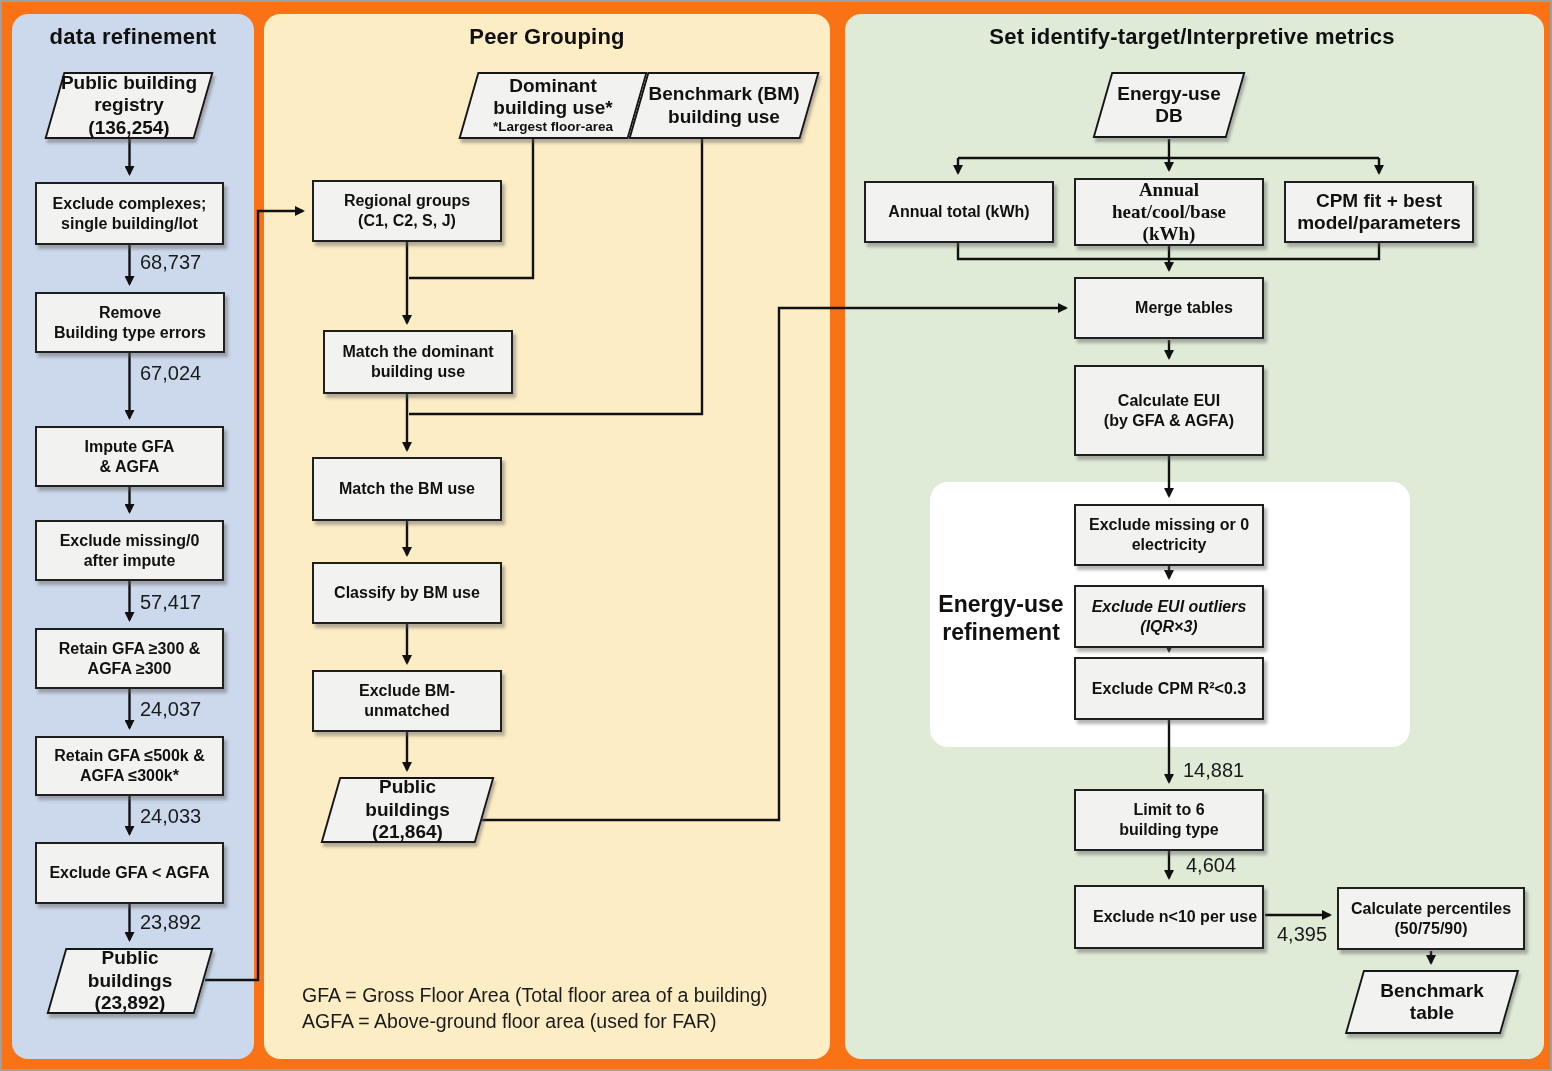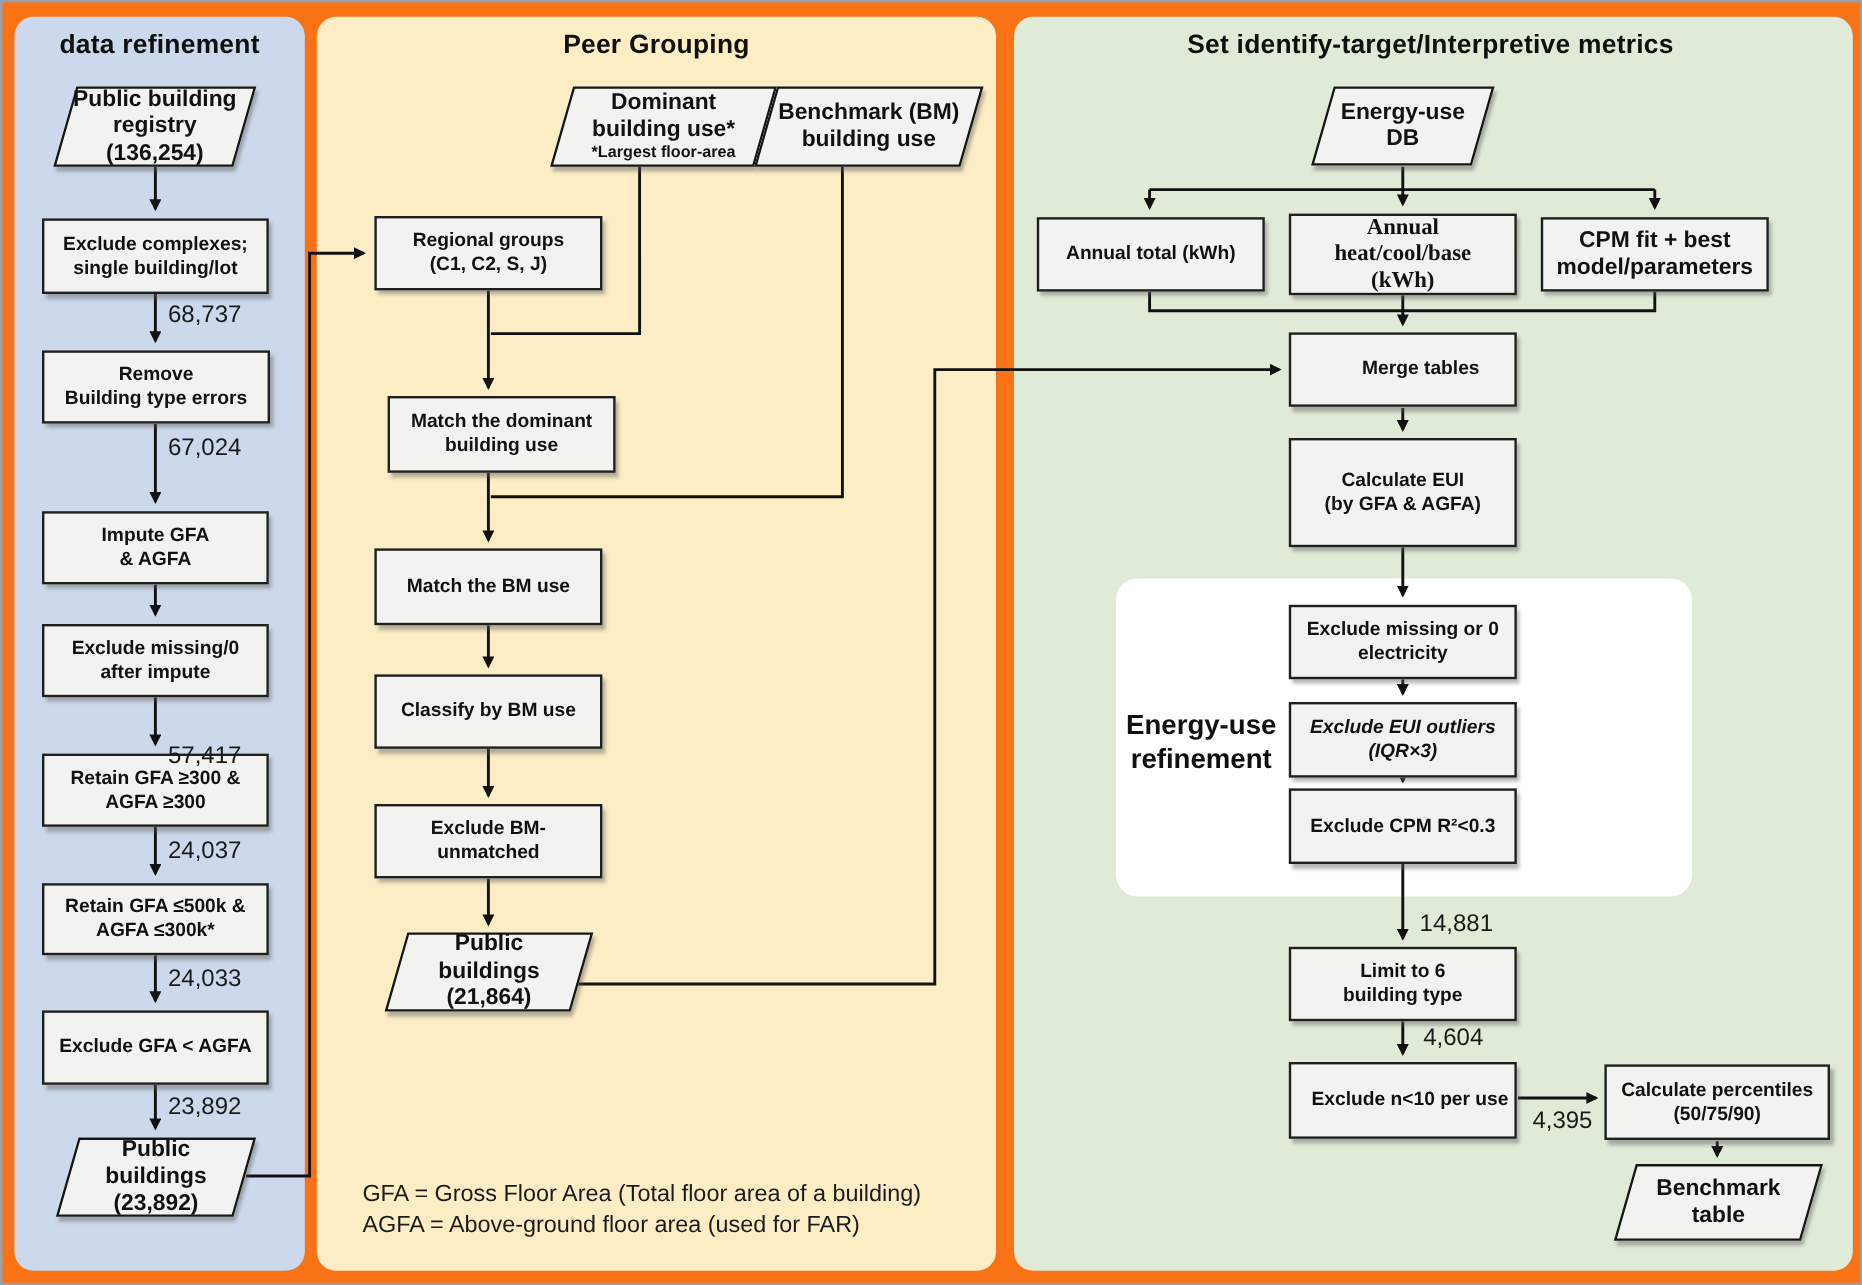--- a/index.html
+++ b/index.html
@@ -126,21 +126,21 @@
   <div class="box" style="left:33px;top:840px;width:189px;height:62px;">Exclude GFA &lt; AGFA</div>
 
   <div class="para" style="left:54px;top:946px;width:148px;height:66px;">
     <span>Public
 buildings
 (23,892)</span>
   </div>
 
   <span class="count" style="left:138px;top:249px;">68,737</span>
   <span class="count" style="left:138px;top:360px;">67,024</span>
-  <span class="count" style="left:138px;top:617px;">57,417</span>
+  <span class="count" style="left:138px;top:589px;">57,417</span>
   <span class="count" style="left:138px;top:696px;">24,037</span>
   <span class="count" style="left:138px;top:803px;">24,033</span>
   <span class="count" style="left:138px;top:909px;">23,892</span>
 
   <div class="para" style="left:466px;top:70px;width:170px;height:67px;">
     <span>Dominant
 building use*</span>
     <span class="note">*Largest floor-area</span>
   </div>
   <div class="para" style="left:636px;top:70px;width:172px;height:67px;">

